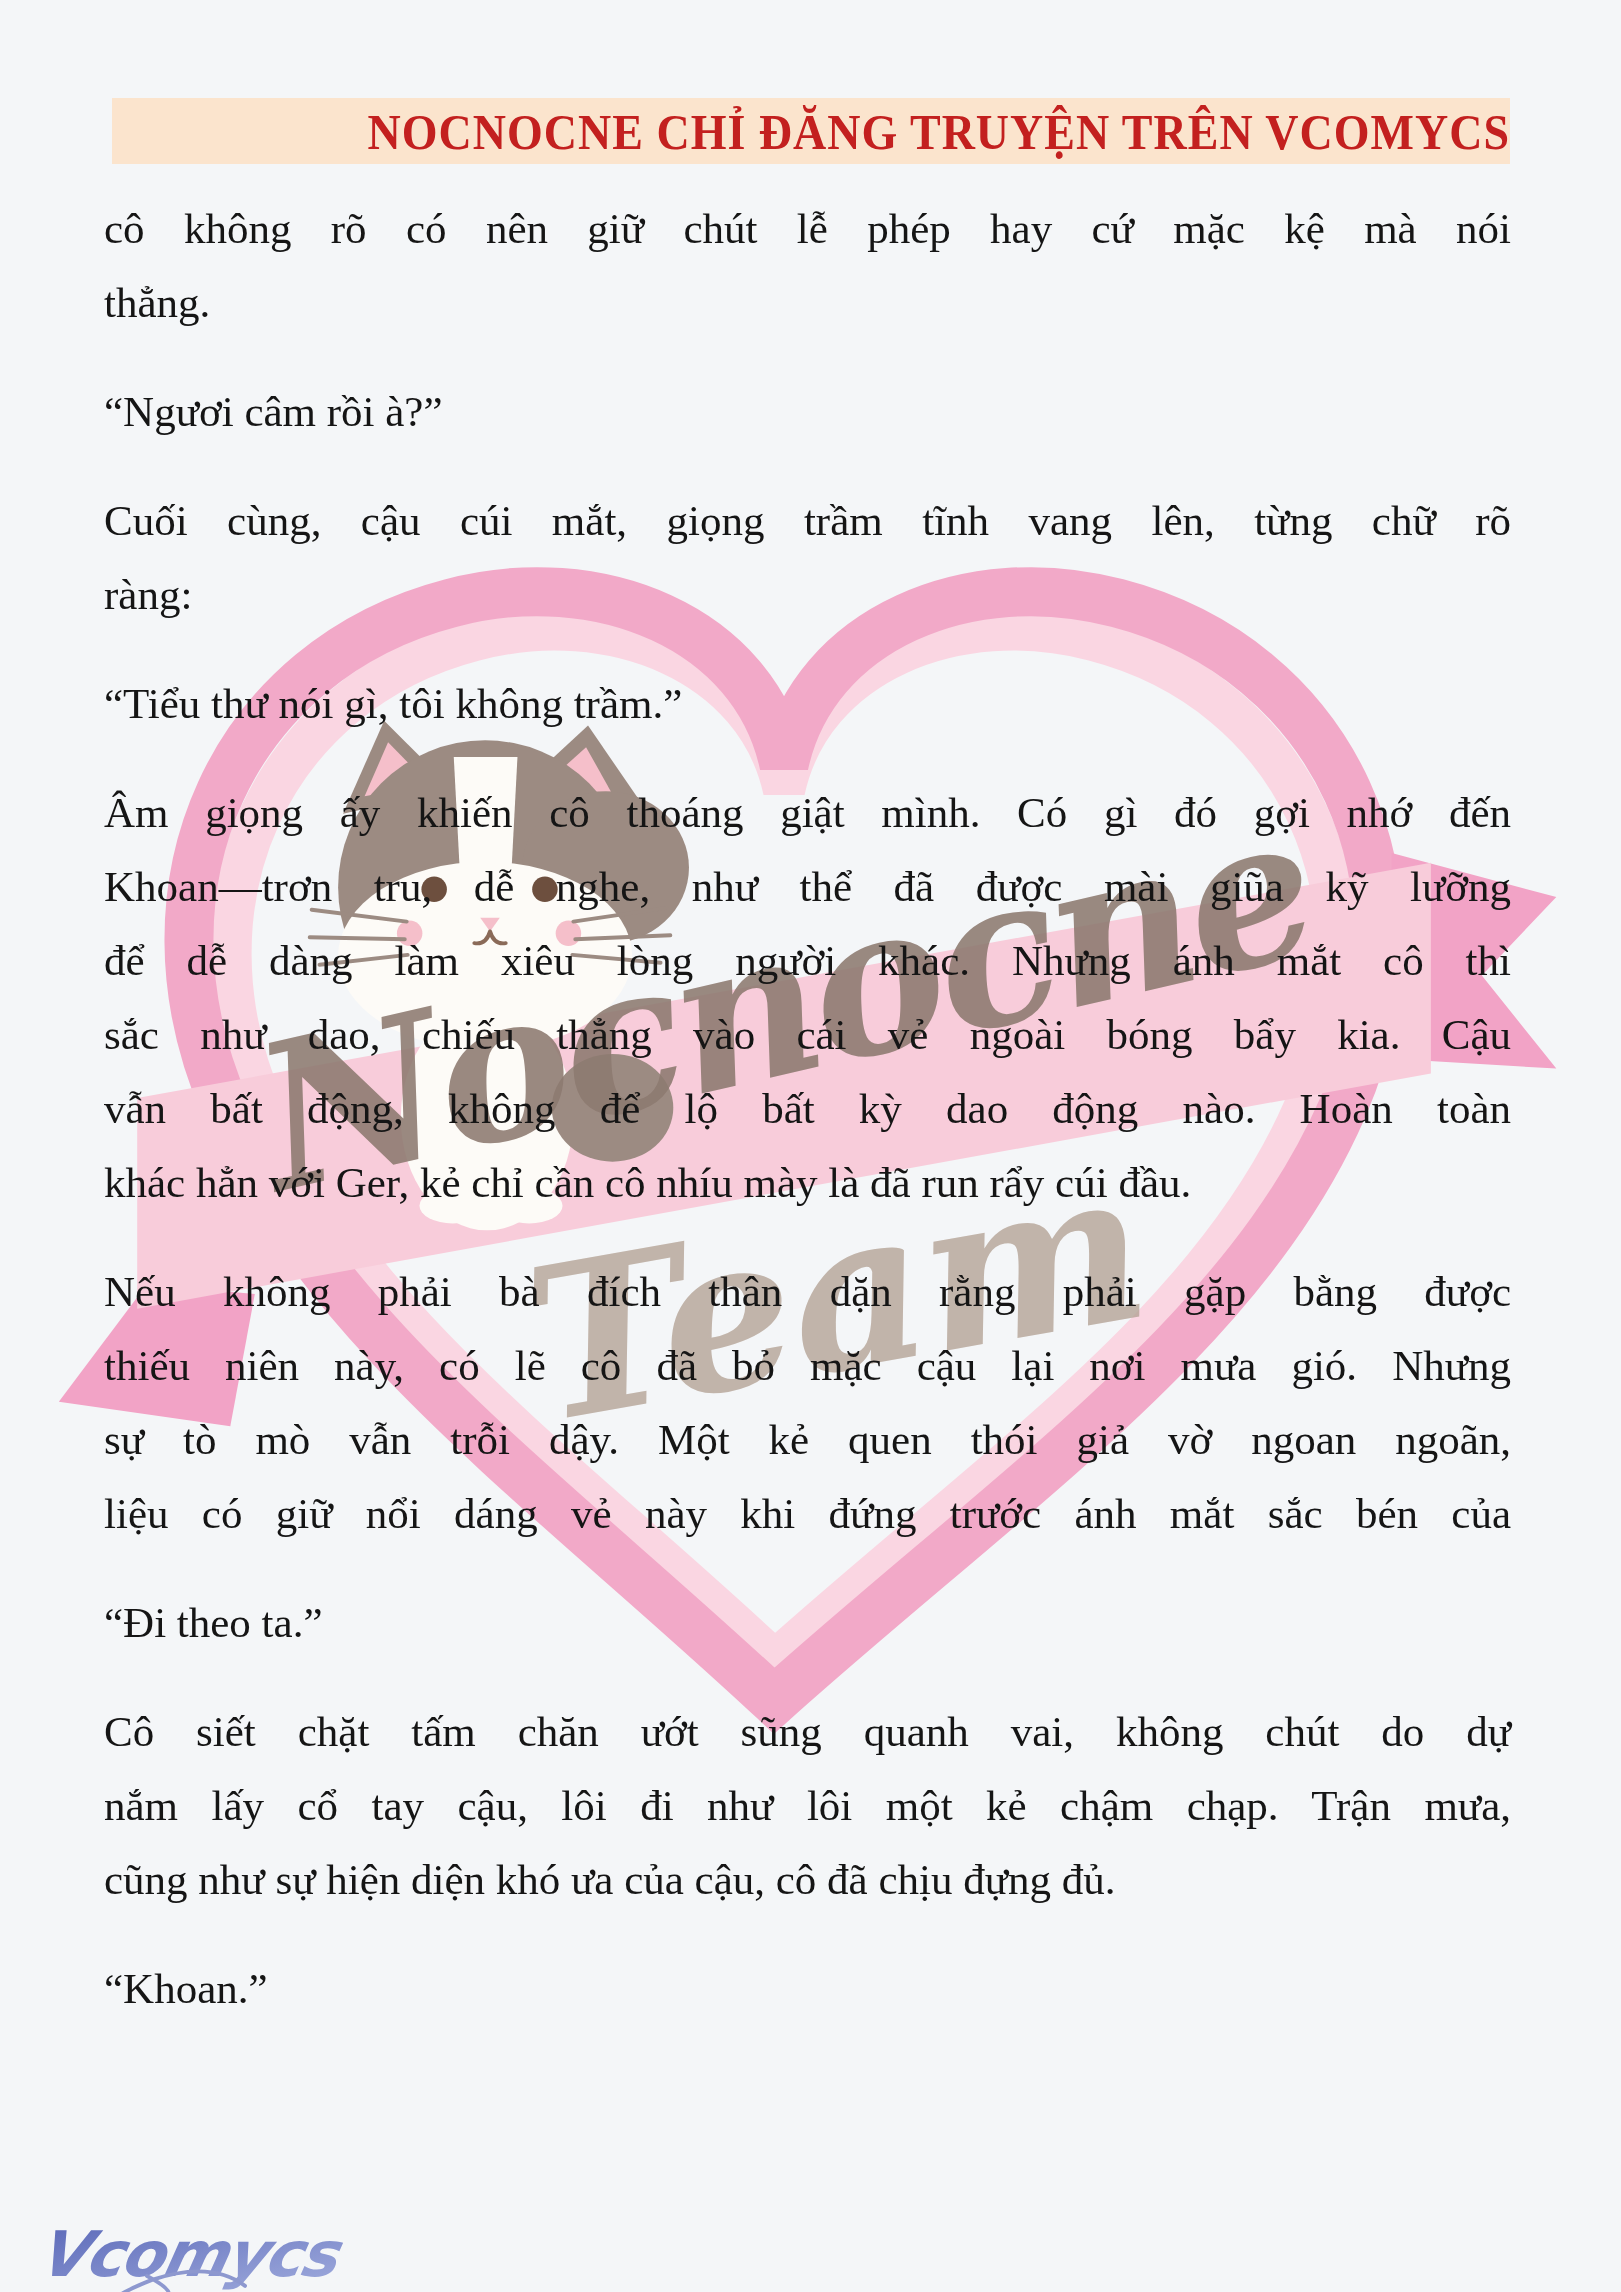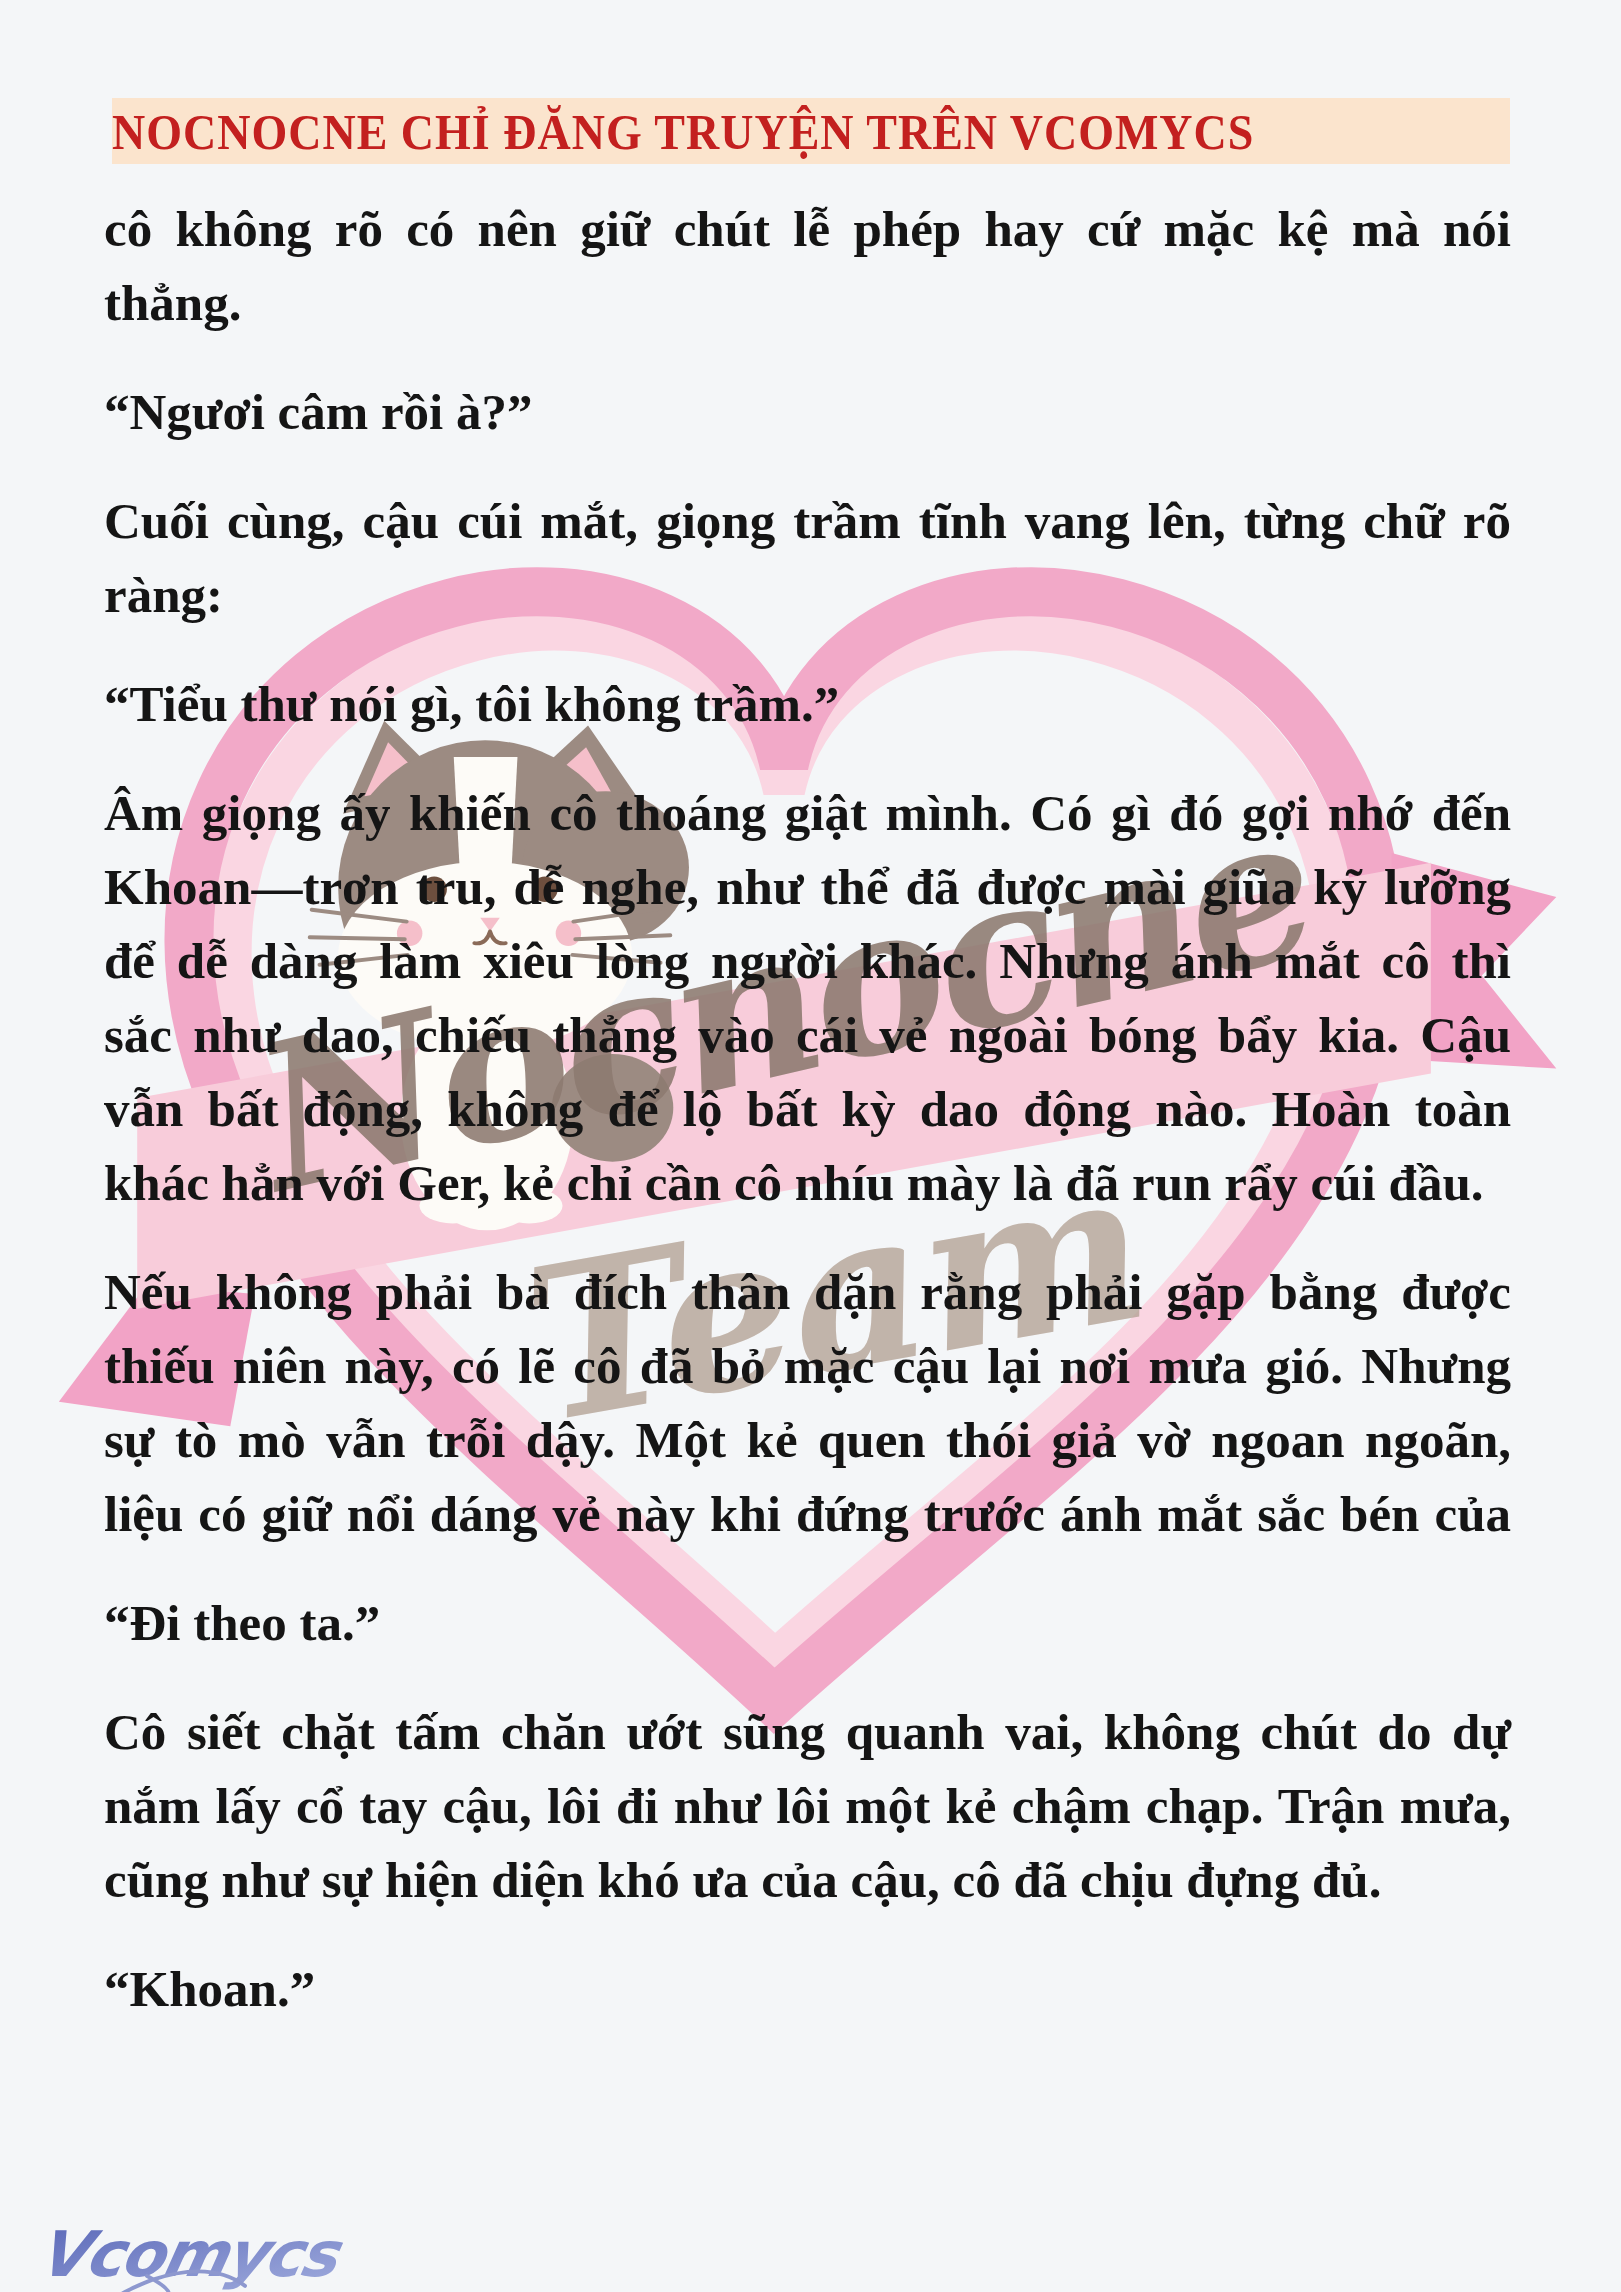--- a/index.html
+++ b/index.html
@@ -7,36 +7,36 @@
     position:relative;
     width:1621px;height:2293px;
     background:var(--page-bg,#f4f6f8);
     overflow:hidden;
     font-family:"Liberation Serif","DejaVu Serif",serif;
   }
   
   .header-banner{
     position:absolute;left:112px;top:98px;width:1398px;height:66px;
     background:var(--header-bg,#fbe4cd);
-    display:flex;align-items:center;justify-content:flex-start;
+    display:flex;align-items:center;justify-content:flex-end;
     z-index:3;
   }
   .header-banner .hd{
     font-weight:700;font-size:46px;letter-spacing:1px;white-space:nowrap;
     color:var(--header-red,#c3201f);
     transform:scaleY(1.12);
   }
   
   .body-text{
     position:absolute;left:104px;top:192px;width:1407px;z-index:2;
     color:var(--body-text,#151515);
   }
   .para{margin:0 0 35px 0;}
   .tline{
-    font-size:51px;line-height:74px;font-weight:700;
+    font-size:43px;line-height:74px;font-weight:400;
     text-align:justify;text-align-last:justify;
     white-space:nowrap;
   }
   .tline.last{text-align-last:left;}
   
   .watermark{position:absolute;left:0;top:0;z-index:0;}
   .wm-name{
     font-family:"DejaVu Serif",serif;font-style:italic;font-weight:bold;
     font-size:205px;letter-spacing:-6px;
     fill:var(--wm-name,#8d7a70);opacity:.88;

